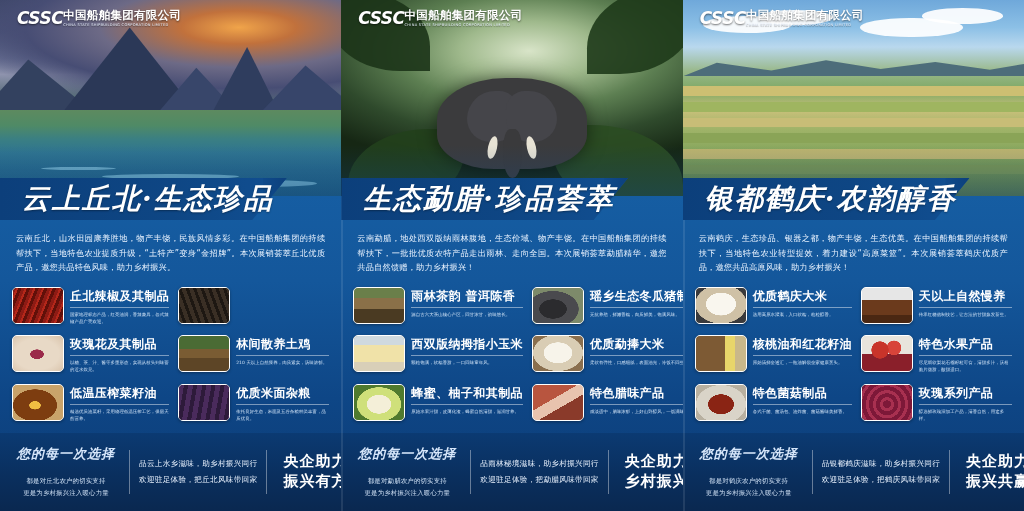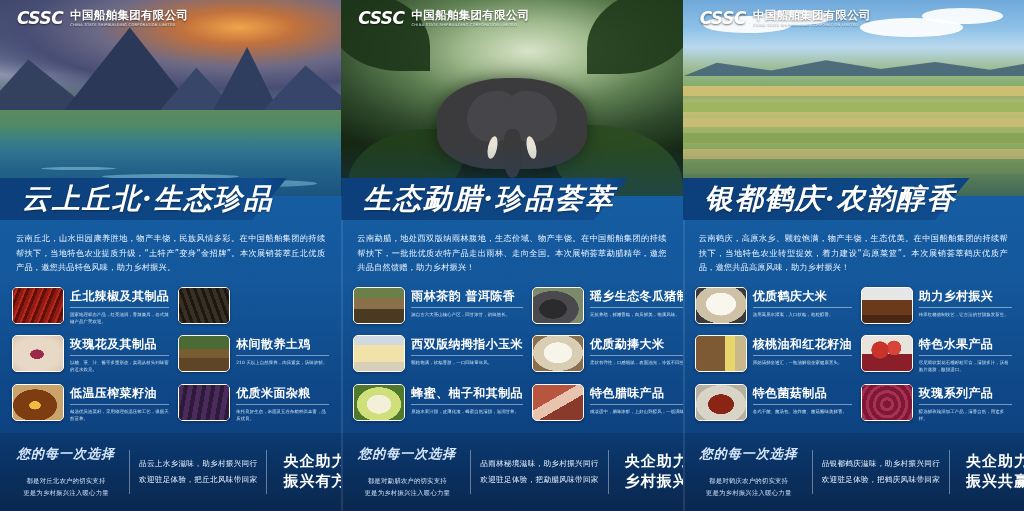--- a/index.html
+++ b/index.html
@@ -73,21 +73,21 @@
   .f1{top:44%;background:#cdbf72;}
   .f2{top:52%;background:#9fb560;}
   .f3{top:60%;background:#c8bd77;}
   .f4{top:68%;background:#8aa457;}
   .f5{top:76%;background:#bdb46e;}
   .f6{top:84%;background:#7b9650;}
 
   .hero-fade{position:absolute;left:0;right:0;bottom:0;height:26%;background:linear-gradient(180deg,rgba(16,70,130,0) 0%,rgba(16,70,130,.35) 100%);}
 
   
-  .logo-bar { position:absolute; left:17px; top:8px; display:flex; align-items:center; gap:7px; z-index:5; }
+  .logo-bar { position:absolute; left:17px; top:8px; display:flex; align-items:center; z-index:5; }
   .logo-mark { font-family:"DejaVu Sans","Liberation Sans",sans-serif; font-weight:800; font-style:italic;
     font-size:17px; letter-spacing:-.5px; color:#ffffff; text-shadow:0 1px 2px rgba(0,0,0,.55); }
   .logo-cn { font-size:11.5px; font-weight:700; color:#fff; line-height:1.05; text-shadow:0 1px 2px rgba(0,0,0,.55); letter-spacing:.3px;}
   .logo-en { font-size:3.6px; color:#eaf2ff; letter-spacing:.28px; margin-top:1.5px; text-shadow:0 1px 1px rgba(0,0,0,.5);}
 
   
   .title-wrap { position:relative; margin-top:-18px; height:42px; z-index:4; }
   .title-band {
     position:absolute; left:0; top:0; height:42px; width:84%;
     background:linear-gradient(90deg,#0c3f7b 0%,#0e4684 60%,#114f92 100%);
@@ -395,38 +395,38 @@
           <div class="logo-en">CHINA STATE SHIPBUILDING CORPORATION LIMITED</div>
         </span>
       </div>
     </div>
 
     <div class="title-wrap">
       <div class="title-band"></div>
       <div class="title-text">银都鹤庆·农韵醇香</div>
     </div>
 
-    <div class="desc">云南鹤庆，高原水乡、颗粒饱满，物产丰饶，生态优美。在中国船舶集团的持续帮扶下，当地特色农业转型提效，着力建设“高原菜篮”。本次展销荟萃鹤庆优质产品，邀您共品高原风味，助力乡村振兴！</div>
+    <div class="desc">云南鹤庆，生态珍品、银器之都，物产丰饶，生态优美。在中国船舶集团的持续帮扶下，当地特色农业转型提效，着力建设“高原菜篮”。本次展销荟萃鹤庆优质产品，邀您共品高原风味，助力乡村振兴！</div>
 
     <div class="grid">
       <div class="card">
         <div class="thumb">
             <i class="t-rice2"></i>
           </div>
         <div class="card-body">
           <div class="card-title">优质鹤庆大米</div>
           <div class="card-sub">选用高原水灌溉，入口软糯，粒粒醇香。</div>
         </div>
       </div>
       <div class="card">
         <div class="thumb">
             <i class="t-sugar"></i>
           </div>
         <div class="card-body">
-          <div class="card-title">助力乡村振兴</div>
+          <div class="card-title">天以上自然慢养</div>
           <div class="card-sub">传承红糖熬制技艺，让古法的甘甜焕发新生。</div>
         </div>
       </div>
       <div class="card">
         <div class="thumb">
             <i class="t-walnut"></i>
           </div>
         <div class="card-body">
           <div class="card-title">核桃油和红花籽油</div>
           <div class="card-sub">原始清鲜全通汇，一瓶油解锁全家健康烹头。</div>

